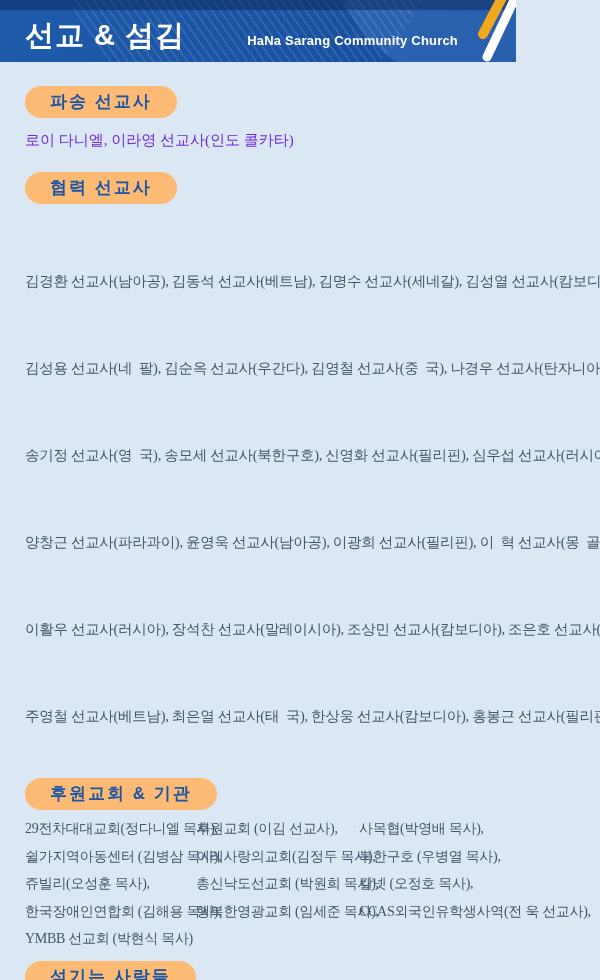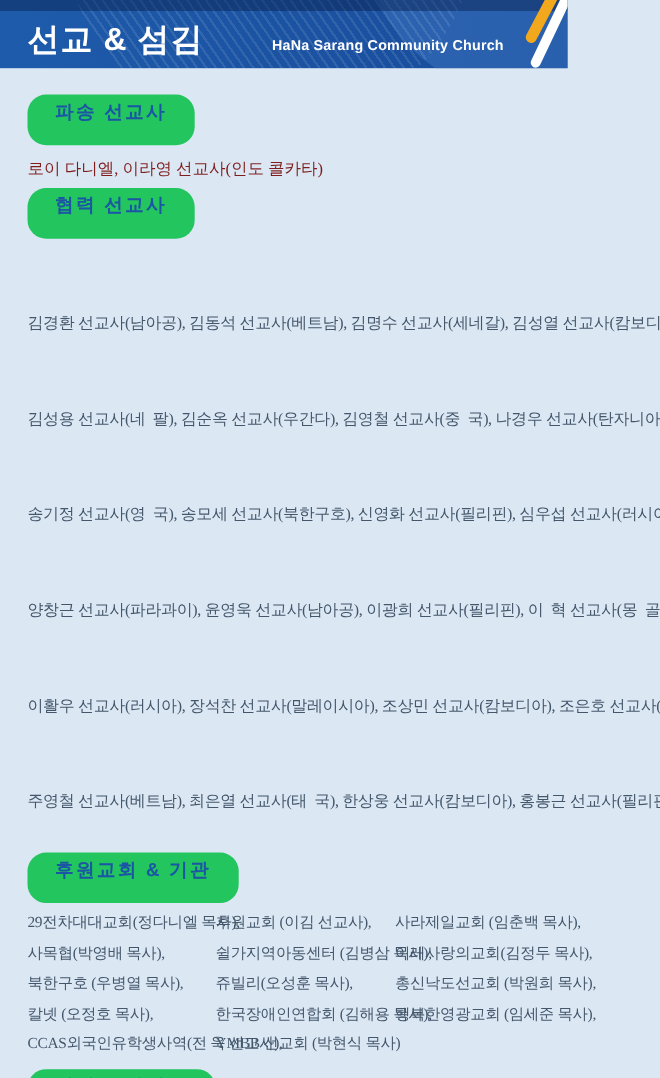--- a/index.html
+++ b/index.html
@@ -36,31 +36,31 @@
   }
   .banner-church{
     position:absolute;right:58px;top:33px;
     font-family:"Liberation Sans",sans-serif;
     font-weight:bold;font-size:13px;color:#ffffff;letter-spacing:.2px;
   }
   .banner-slashes{position:absolute;right:-2px;top:0;}
   
   .pill{
     display:inline-block;margin-left:25px;
-    background:#22c55e;color:#1b55a5;
+    background:#fdba74;color:#1b55a5;
     font-family:"Liberation Sans",sans-serif;font-weight:bold;
     font-size:17px;letter-spacing:2px;
-    padding:4px 25px 19px;border-radius:17px;
+    padding:4px 25px 5px;border-radius:17px;
     white-space:pre;
   }
-  .mt1{margin-top:24px;} .mt2{margin-top:5px;} .mt3{margin-top:2px;}
+  .mt1{margin-top:24px;} .mt2{margin-top:20px;} .mt3{margin-top:18px;}
   .mt4{margin-top:8px;}
   
   .bodytext{
-    margin:10px 0 0 25px;color:#7f1d1d;font-size:15px;
+    margin:10px 0 0 25px;color:#6d28d9;font-size:15px;
     white-space:pre;line-height:24px;
   }
   .coop-lines{margin:5px 0 0 25px;color:#44566a;font-size:14.5px;
     letter-spacing:-.3px;line-height:29px;white-space:pre;}
   .support-grid{
     display:grid;grid-template-columns:171px 163px 1fr;
     margin:5px 0 0 25px;color:#44566a;font-size:14px;
     letter-spacing:-.3px;line-height:27.5px;
   }
   .support-grid div{white-space:pre;overflow:visible;}
@@ -96,21 +96,20 @@
   <div>양창근 선교사(파라과이), 윤영욱 선교사(남아공), 이광희 선교사(필리핀), 이  혁 선교사(몽  골),</div>
   <div>이활우 선교사(러시아), 장석찬 선교사(말레이시아), 조상민 선교사(캄보디아), 조은호 선교사(인  도),</div>
   <div>주영철 선교사(베트남), 최은열 선교사(태  국), 한상웅 선교사(캄보디아), 홍봉근 선교사(필리핀)</div>
 </div>
 
 
 <div class="pill mt3">후원교회 &amp; 기관</div>
 <div class="support-grid">
   <div>29전차대대교회(정다니엘 목사),</div>
   <div>후원교회 (이김 선교사),</div>
-  <div>사라제일교회 (임춘백 목사),</div>
   <div>사목협(박영배 목사),</div>
   <div>쉴가지역아동센터 (김병삼 목사),</div>
   <div>이레사랑의교회(김정두 목사),</div>
   <div>북한구호 (우병열 목사),</div>
   <div>쥬빌리(오성훈 목사),</div>
   <div>총신낙도선교회 (박원희 목사),</div>
   <div>칼넷 (오정호 목사),</div>
   <div>한국장애인연합회 (김해용 목사),</div>
   <div>행복한영광교회 (임세준 목사),</div>
   <div>CCAS외국인유학생사역(전 욱 선교사),</div>

